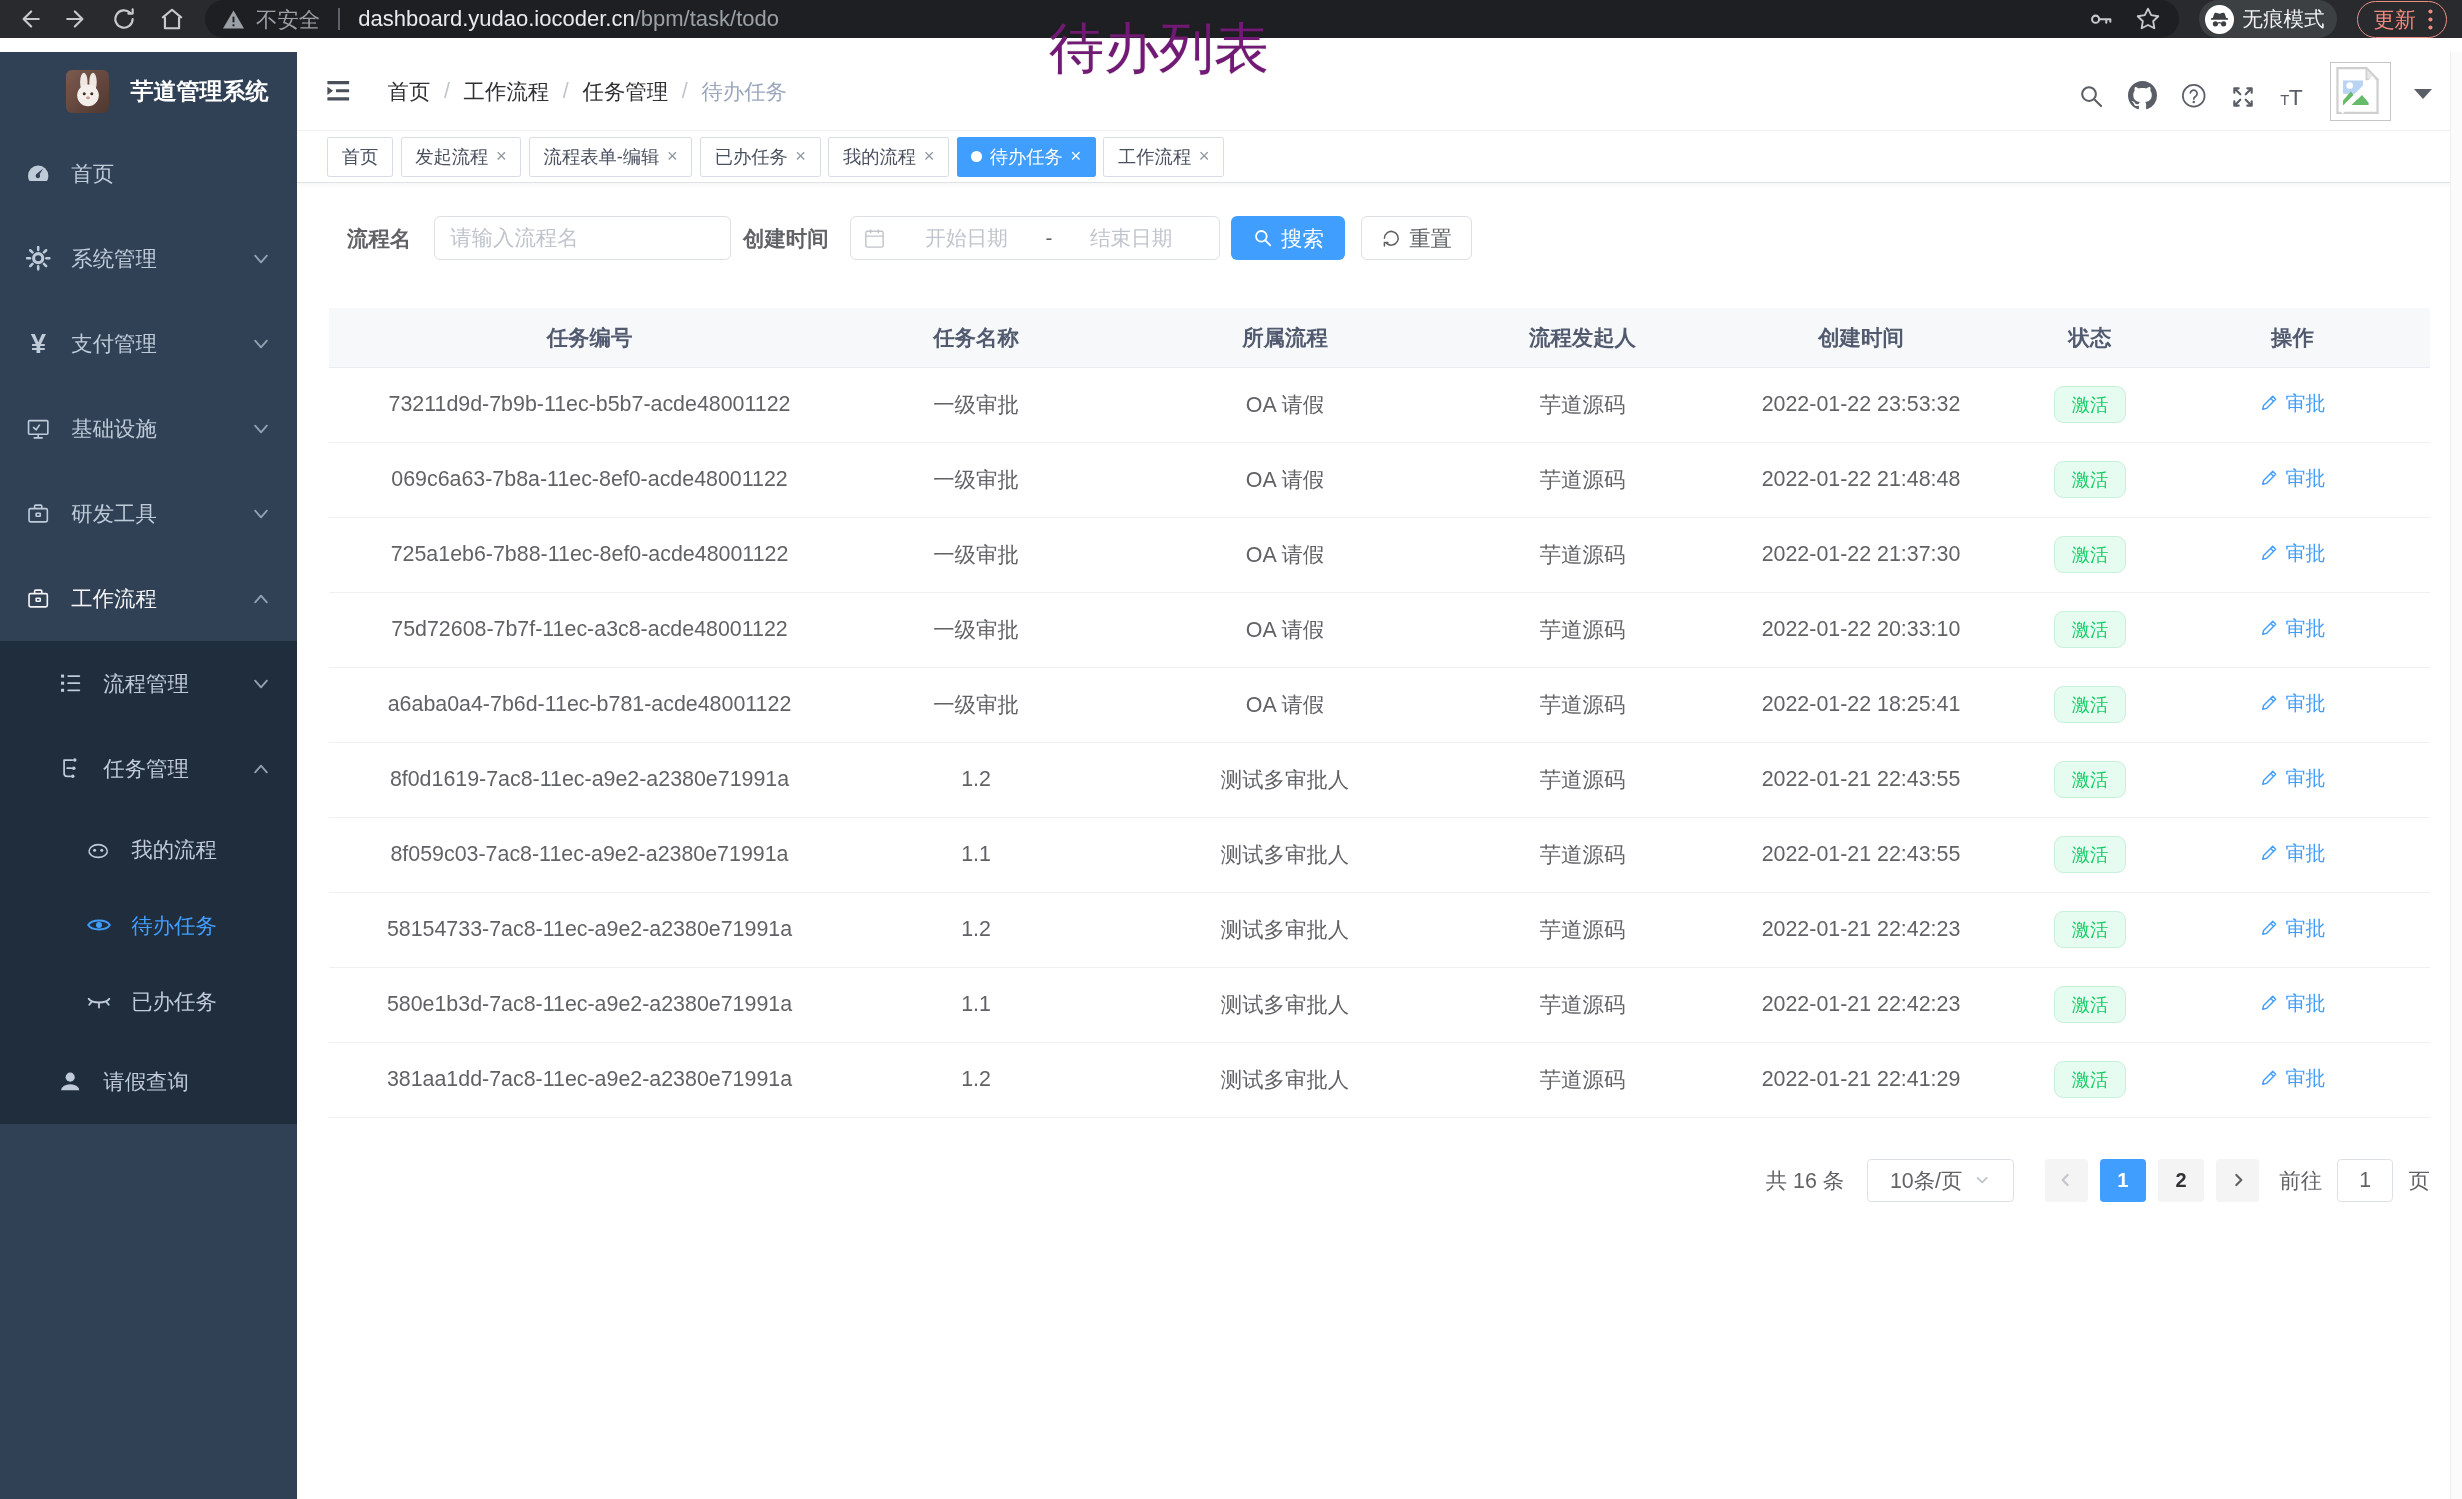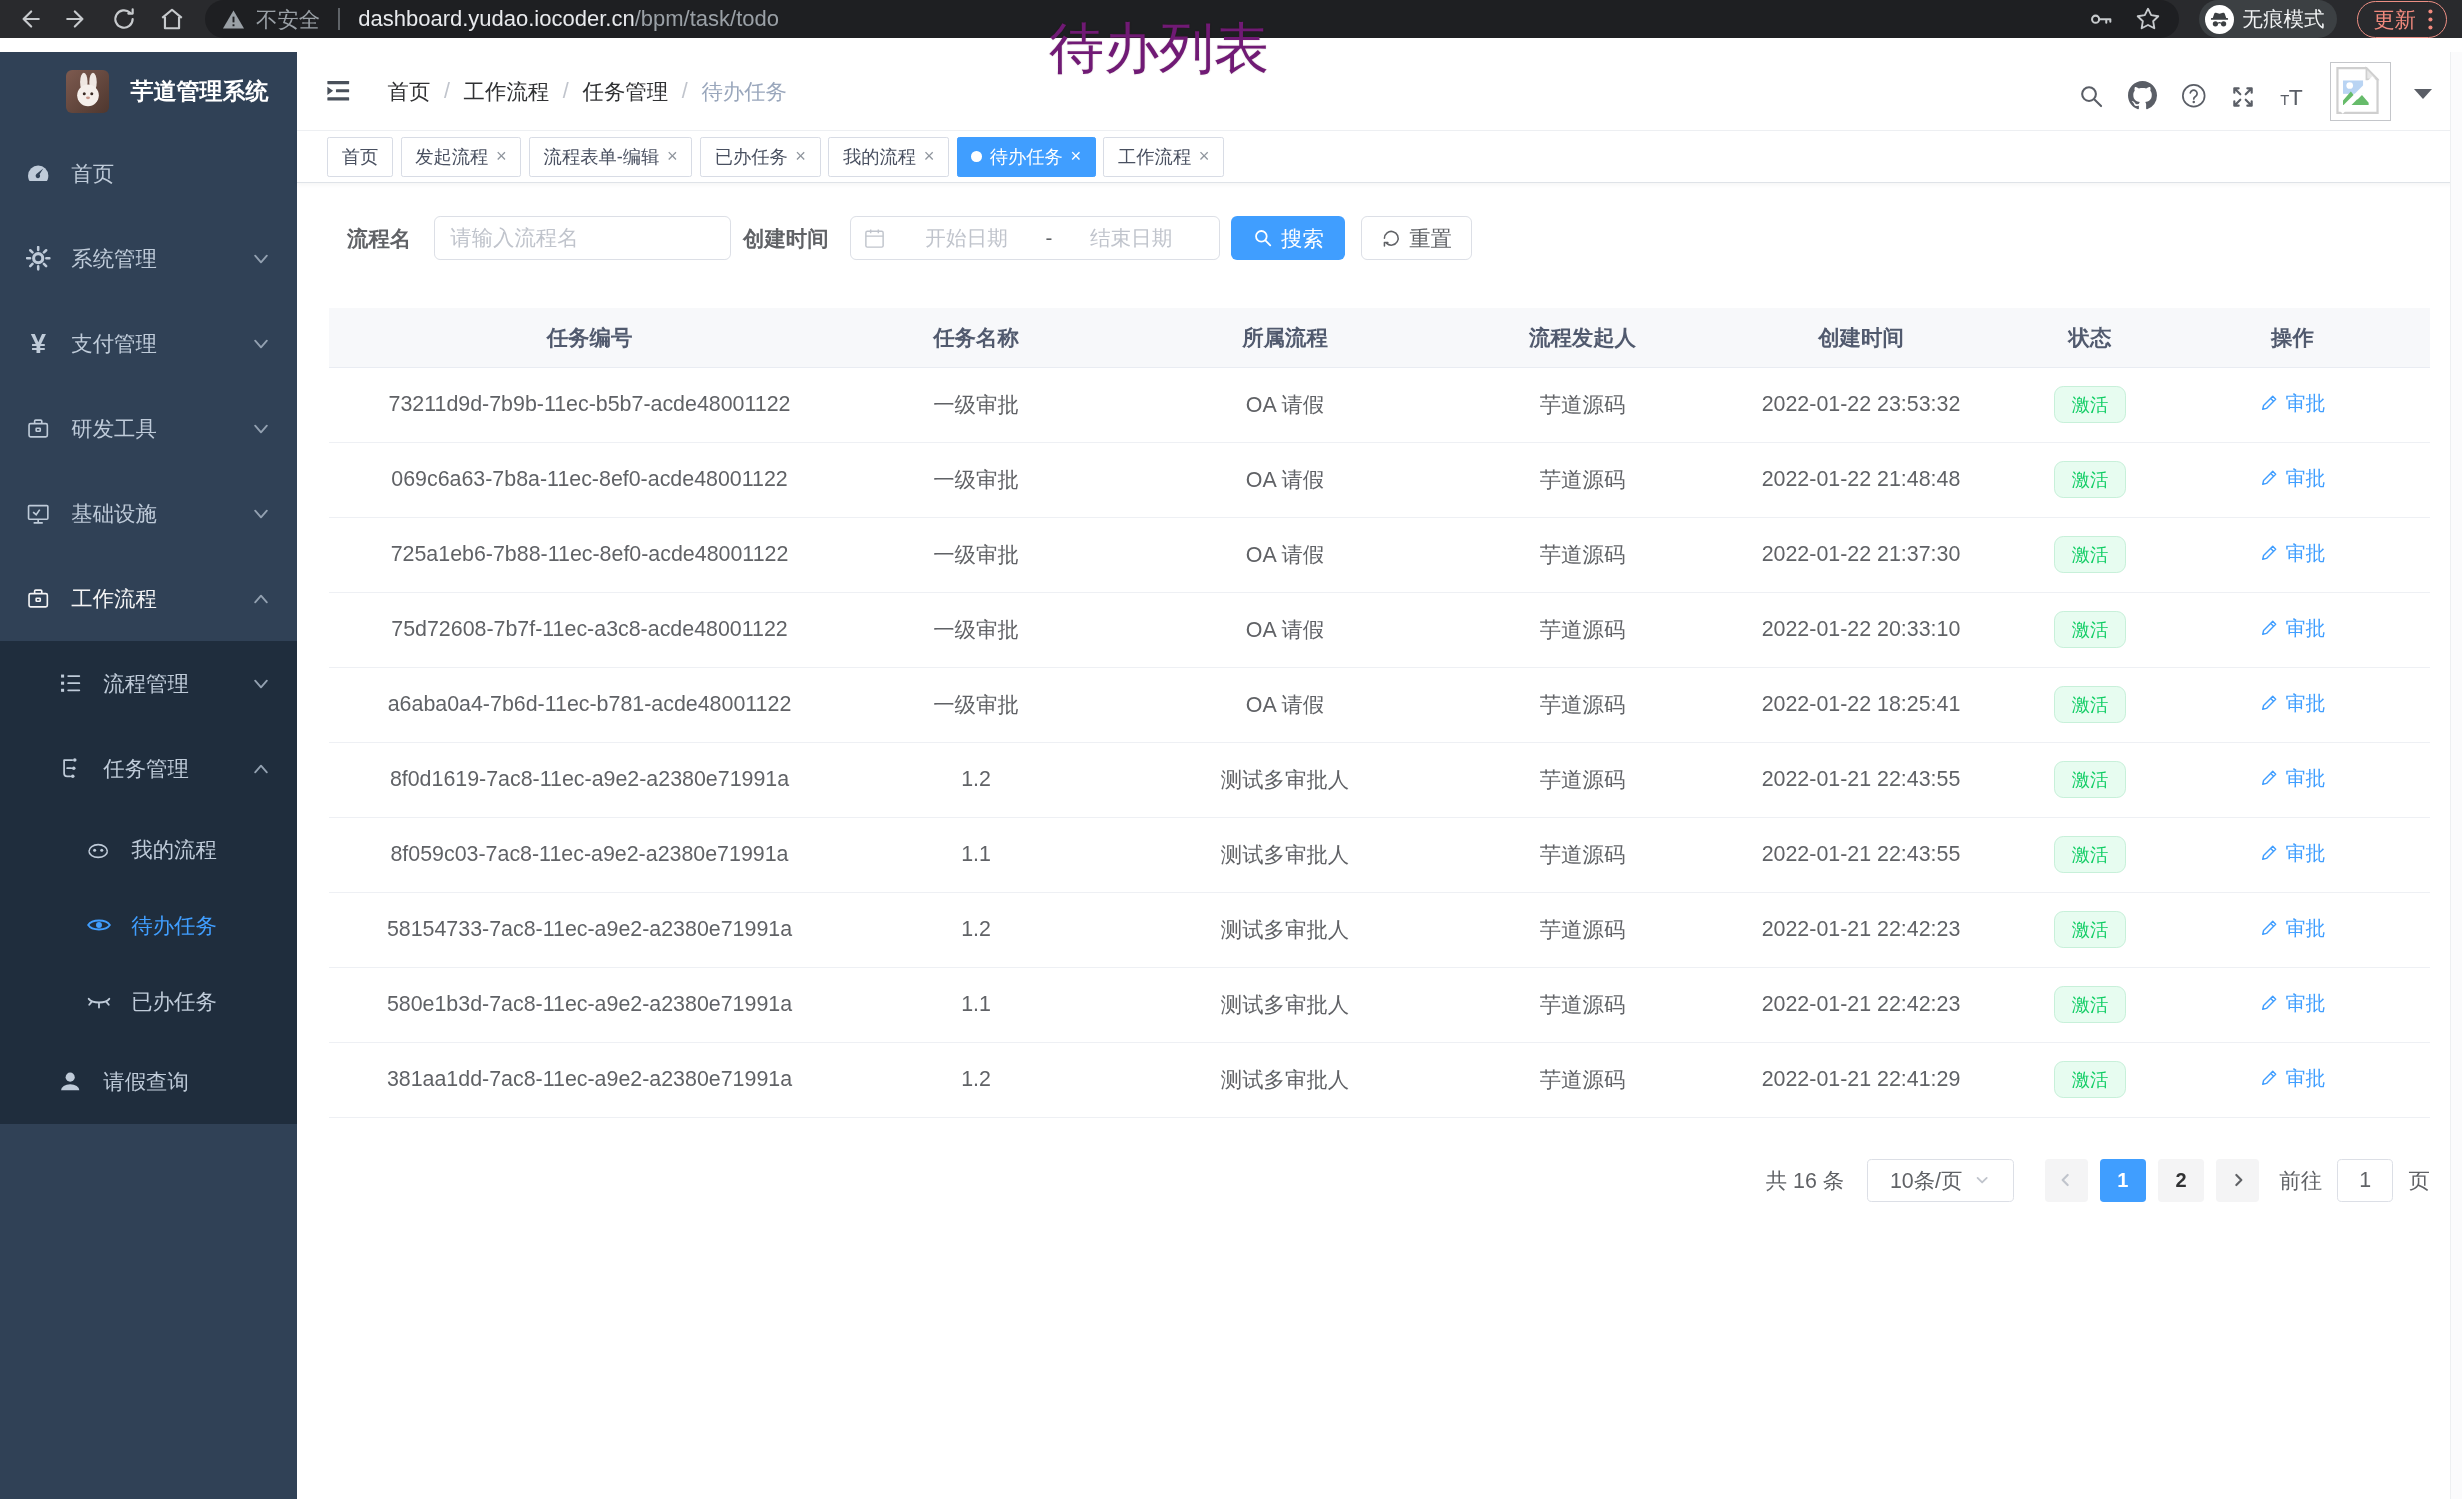--- a/index.html
+++ b/index.html
@@ -262,41 +262,41 @@
         <span class="mi-label">支付管理</span>
         <span class="mi-chev down">
           <svg viewBox="0 0 24 24" width="20" height="20" fill="none" stroke="currentColor" stroke-width="2.2" stroke-linecap="round" stroke-linejoin="round">
             <polyline points="5,8 12,16 19,8"></polyline>
           </svg>
         </span>
       </div>
       <div class="menu-item lv1">
         <span class="mi-icon">
           <svg viewBox="0 0 48 48" width="24.4" height="24.4" fill="none" stroke="currentColor" stroke-width="3.2">
+            <rect x="5" y="9" width="38" height="27" rx="2"></rect>
+            <polyline points="14,22 20,27 27,17"></polyline>
+            <path d="M24 36v7M15 43h18"></path>
+          </svg>
+        </span>
+        <span class="mi-label">基础设施</span>
+        <span class="mi-chev down">
+          <svg viewBox="0 0 24 24" width="20" height="20" fill="none" stroke="currentColor" stroke-width="2.2" stroke-linecap="round" stroke-linejoin="round">
+            <polyline points="5,8 12,16 19,8"></polyline>
+          </svg>
+        </span>
+      </div>
+      <div class="menu-item lv1">
+        <span class="mi-icon">
+          <svg viewBox="0 0 48 48" width="24.4" height="24.4" fill="none" stroke="currentColor" stroke-width="3.2">
             <rect x="6" y="15" width="36" height="26" rx="3"></rect>
             <path d="M17 15v-5a2 2 0 0 1 2-2h10a2 2 0 0 1 2 2v5"></path>
             <rect x="20" y="24" width="8" height="6" rx="1"></rect>
           </svg>
         </span>
         <span class="mi-label">研发工具</span>
-        <span class="mi-chev down">
-          <svg viewBox="0 0 24 24" width="20" height="20" fill="none" stroke="currentColor" stroke-width="2.2" stroke-linecap="round" stroke-linejoin="round">
-            <polyline points="5,8 12,16 19,8"></polyline>
-          </svg>
-        </span>
-      </div>
-      <div class="menu-item lv1">
-        <span class="mi-icon">
-          <svg viewBox="0 0 48 48" width="24.4" height="24.4" fill="none" stroke="currentColor" stroke-width="3.2">
-            <rect x="5" y="9" width="38" height="27" rx="2"></rect>
-            <polyline points="14,22 20,27 27,17"></polyline>
-            <path d="M24 36v7M15 43h18"></path>
-          </svg>
-        </span>
-        <span class="mi-label">基础设施</span>
         <span class="mi-chev down">
           <svg viewBox="0 0 24 24" width="20" height="20" fill="none" stroke="currentColor" stroke-width="2.2" stroke-linecap="round" stroke-linejoin="round">
             <polyline points="5,8 12,16 19,8"></polyline>
           </svg>
         </span>
       </div>
       <div class="menu-item lv1 bright">
         <span class="mi-icon">
           <svg viewBox="0 0 48 48" width="24.4" height="24.4" fill="none" stroke="currentColor" stroke-width="3.2">
             <rect x="6" y="15" width="36" height="26" rx="3"></rect>

